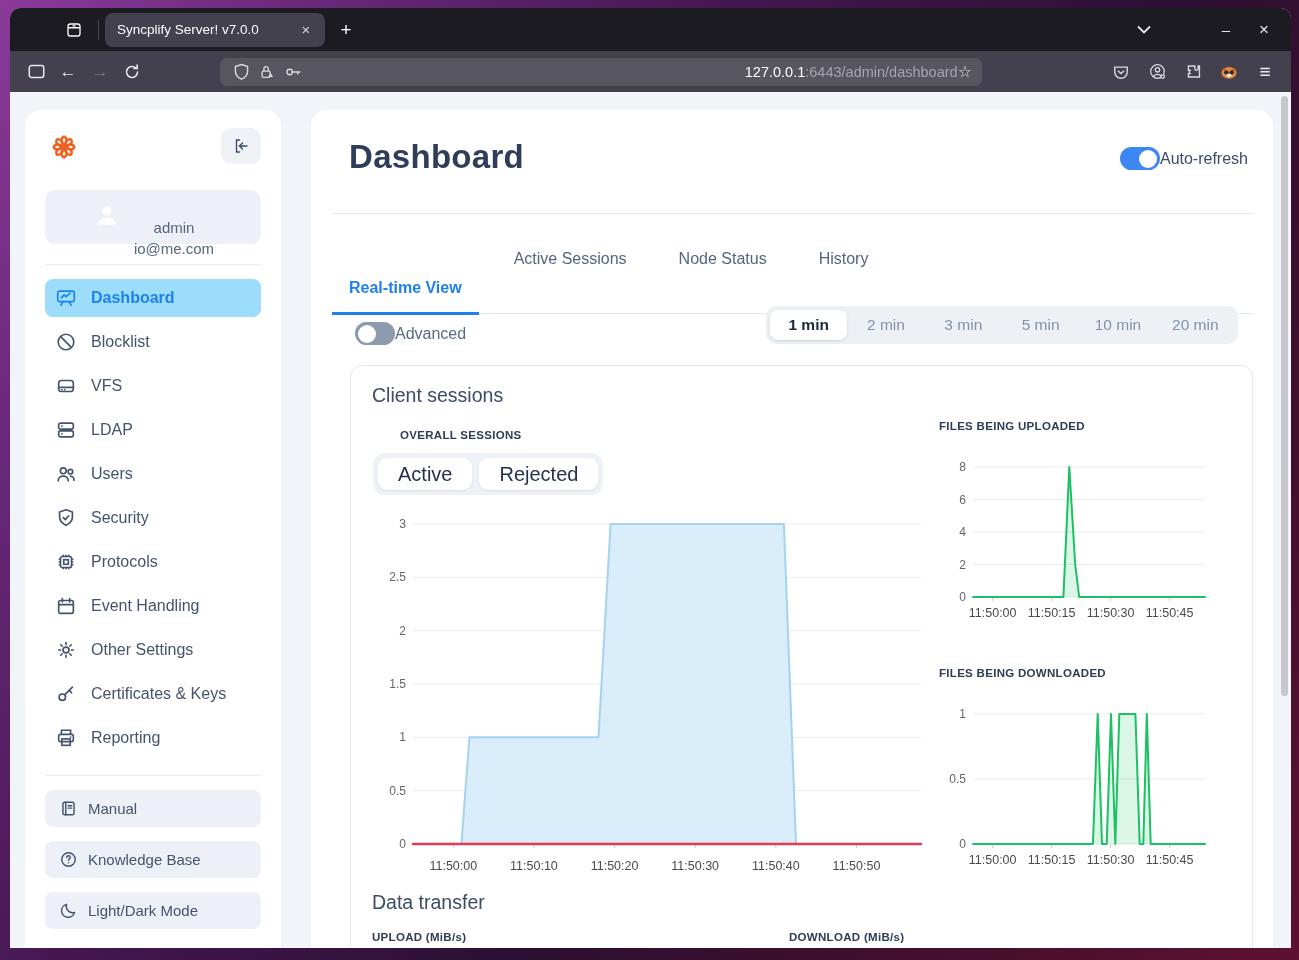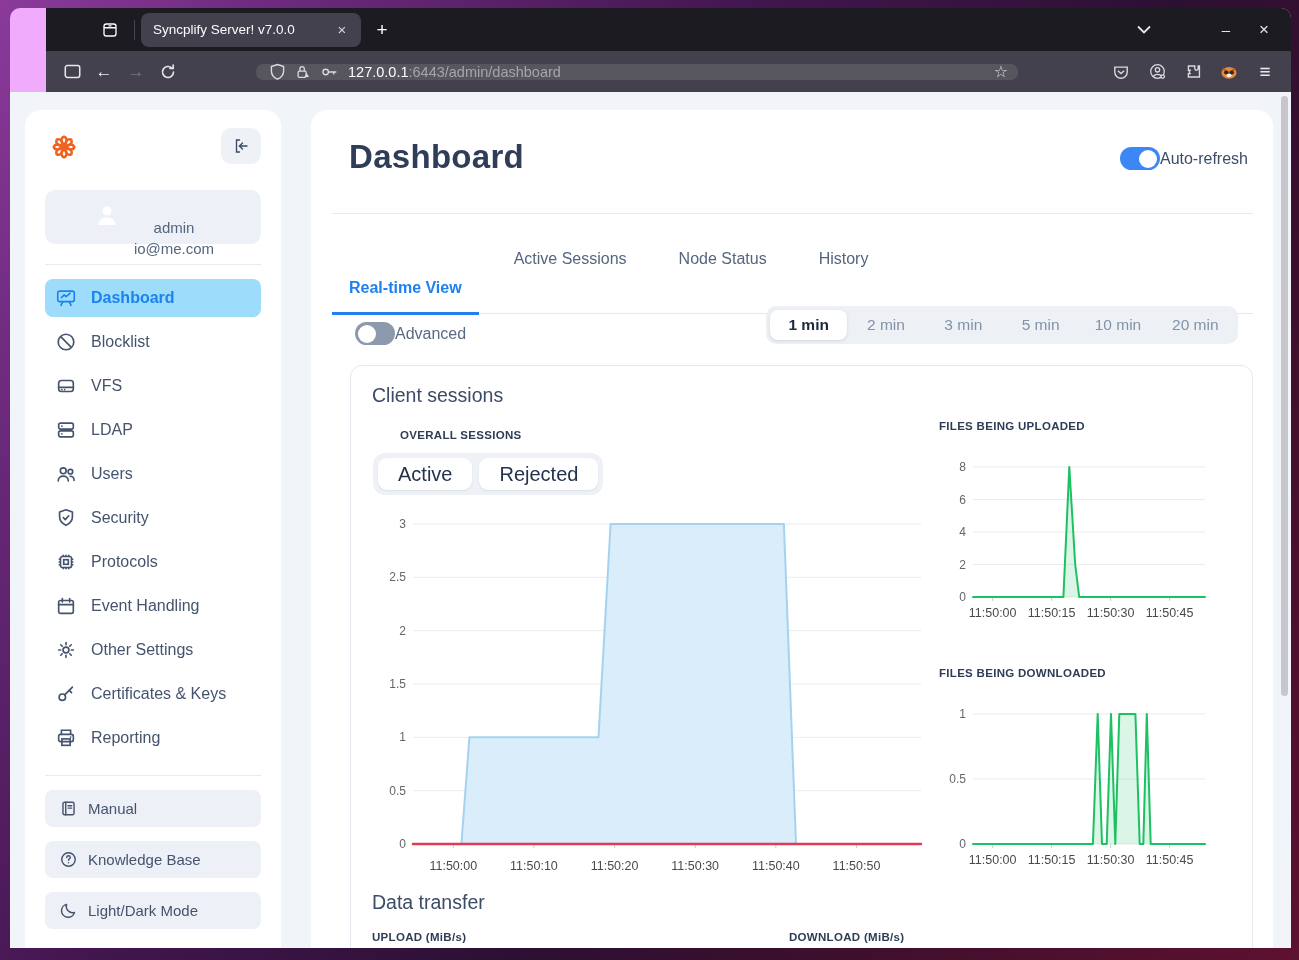--- a/index.html
+++ b/index.html
@@ -4,39 +4,39 @@
 <style>
   * { margin:0; padding:0; box-sizing:border-box; }
   html,body { width:1299px; height:960px; overflow:hidden; }
   body {
     font-family:"Liberation Sans","DejaVu Sans",sans-serif;
     background:linear-gradient(125deg,#8b3a9a 0%,#6d2a7e 14%,#43164f 38%,#2c1033 60%,#3f0f2c 78%,#5e1130 100%);
     position:relative;
   }
   .window {
     position:absolute; left:10px; top:8px; width:1281px; height:940px;
-    border-radius:10px 10px 0 0; overflow:hidden; background:#f0abfc;padding-left:36px;
+    border-radius:10px 10px 0 0; overflow:hidden; background:#f0abfc;
   }
   
   .tabbar { height:43px; background:#1c1b22; display:flex; align-items:center; color:#fbfbfe; }
   .tabbar .ff-view { width:32px; height:28px; margin-left:48px; display:flex; align-items:center; justify-content:center; border-radius:4px; }
   .tab-sep { width:1px; height:20px; background:#45444f; margin:0 6px 0 8px; }
   .tab { background:#42414d; border-radius:8px; height:34px; width:220px; display:flex; align-items:center; padding:0 8px 0 12px; font-size:13.5px; }
   .tab .t-title { flex:1; white-space:nowrap; overflow:hidden; }
   .tab .t-close { width:22px; height:22px; display:flex; align-items:center; justify-content:center; border-radius:4px; font-size:15px; color:#d6d6dc; }
   .newtab { width:30px; height:30px; margin-left:6px; display:flex; align-items:center; justify-content:center; font-size:19px; border-radius:4px; }
   .tabbar .spacer { flex:1; }
   .winbtn { width:34px; height:30px; display:flex; align-items:center; justify-content:center; color:#e6e6ea; }
   .winbtn.chev { margin-right:48px; }
   .winbtn.min  { margin-right:4px; font-size:15px; }
   .winbtn.close{ margin-right:10px; font-size:17px; }
   .toolbar { height:41px; background:#42414d; display:flex; align-items:center; padding:0 10px; color:#e8e8ec; }
   .navic { width:32px; height:30px; display:flex; align-items:center; justify-content:center; border-radius:4px; font-size:17px; }
   .navic.dim { color:#77767f; }
-  .urlbar { height:16px; background:#57565f; border-radius:7px; flex:0 0 762px; margin-left:72px; display:flex; align-items:center; padding:0 8px; }
+  .urlbar { height:28px; background:#57565f; border-radius:7px; flex:0 0 762px; margin-left:72px; display:flex; align-items:center; padding:0 8px;text-align:right; }
   .urlbar .uic { width:26px; height:26px; display:flex; align-items:center; justify-content:center; color:#d9d9de; }
   .url-text { font-size:14.5px; margin-left:6px; flex:1; white-space:nowrap; overflow:hidden; }
   .url-host { color:#fbfbfe; }
   .url-rest { color:#a5a4ad; }
   .star { font-size:16px; color:#d9d9de; margin-right:2px; }
   .tb-right { display:flex; align-items:center; margin-left:auto; }
   .tb-right .navic { margin-left:4px; }
   .hamburger { font-size:19px; }
   
   .content { position:absolute; left:0; top:84px; right:0; bottom:0; background:#f1f4f8; }

